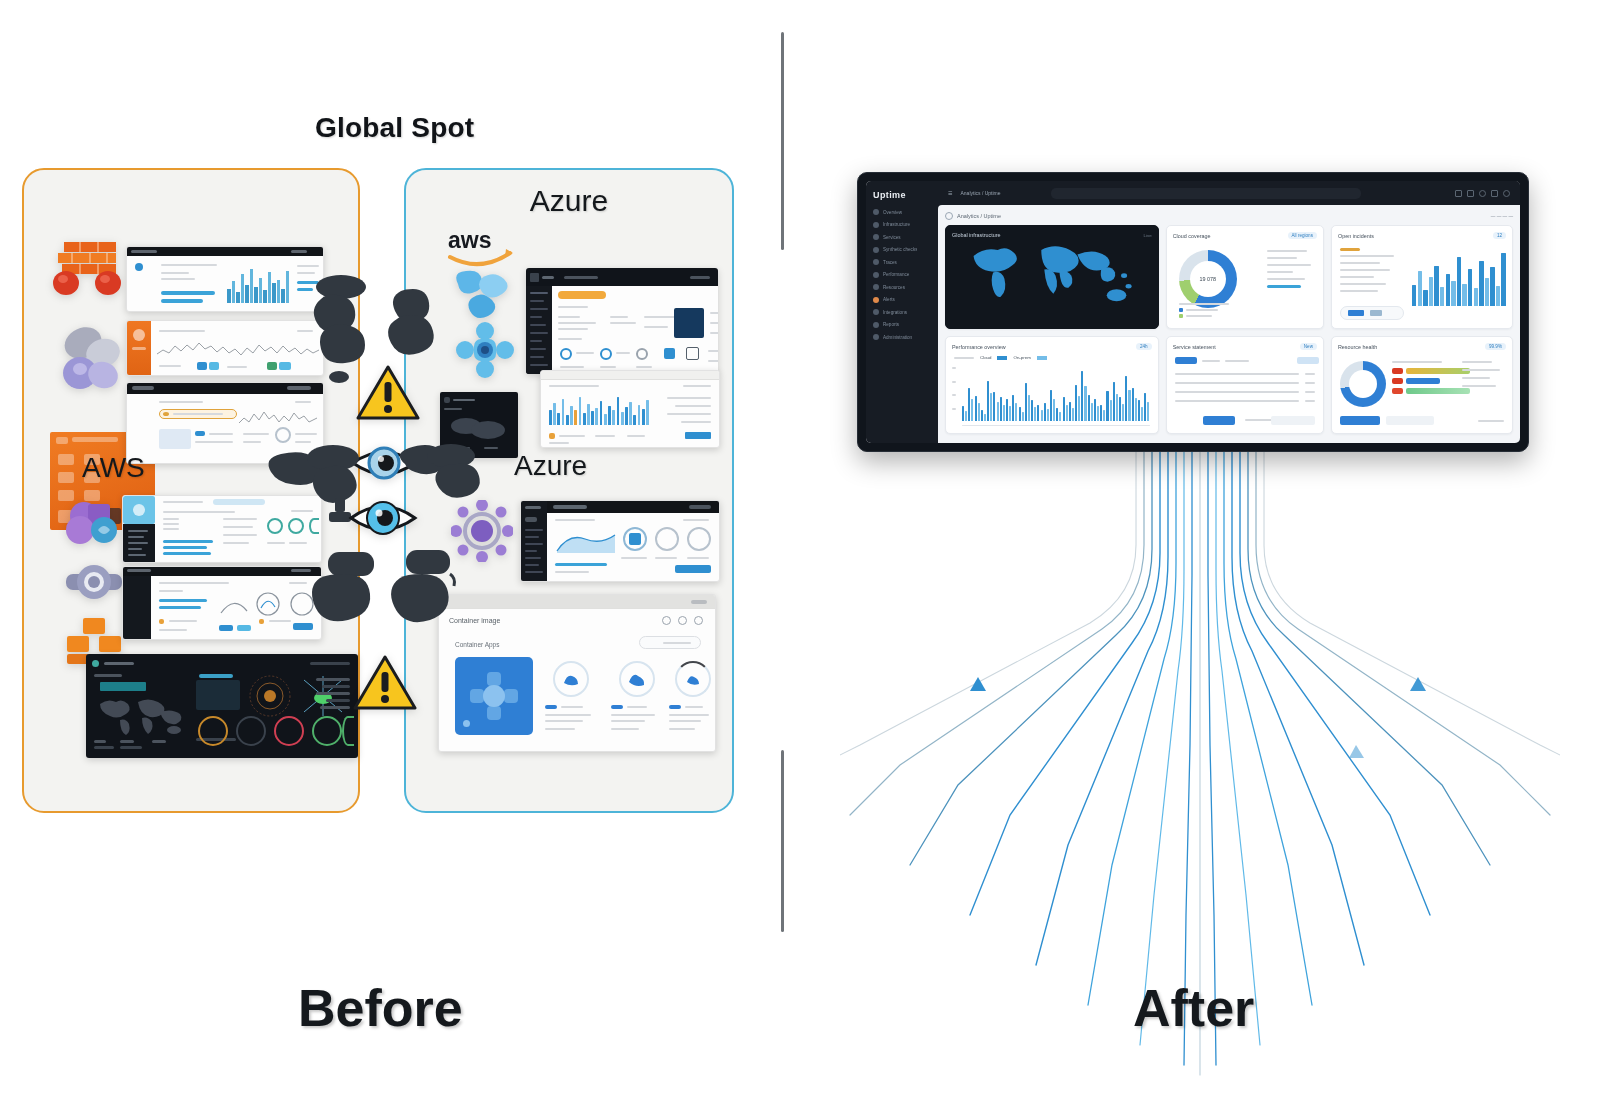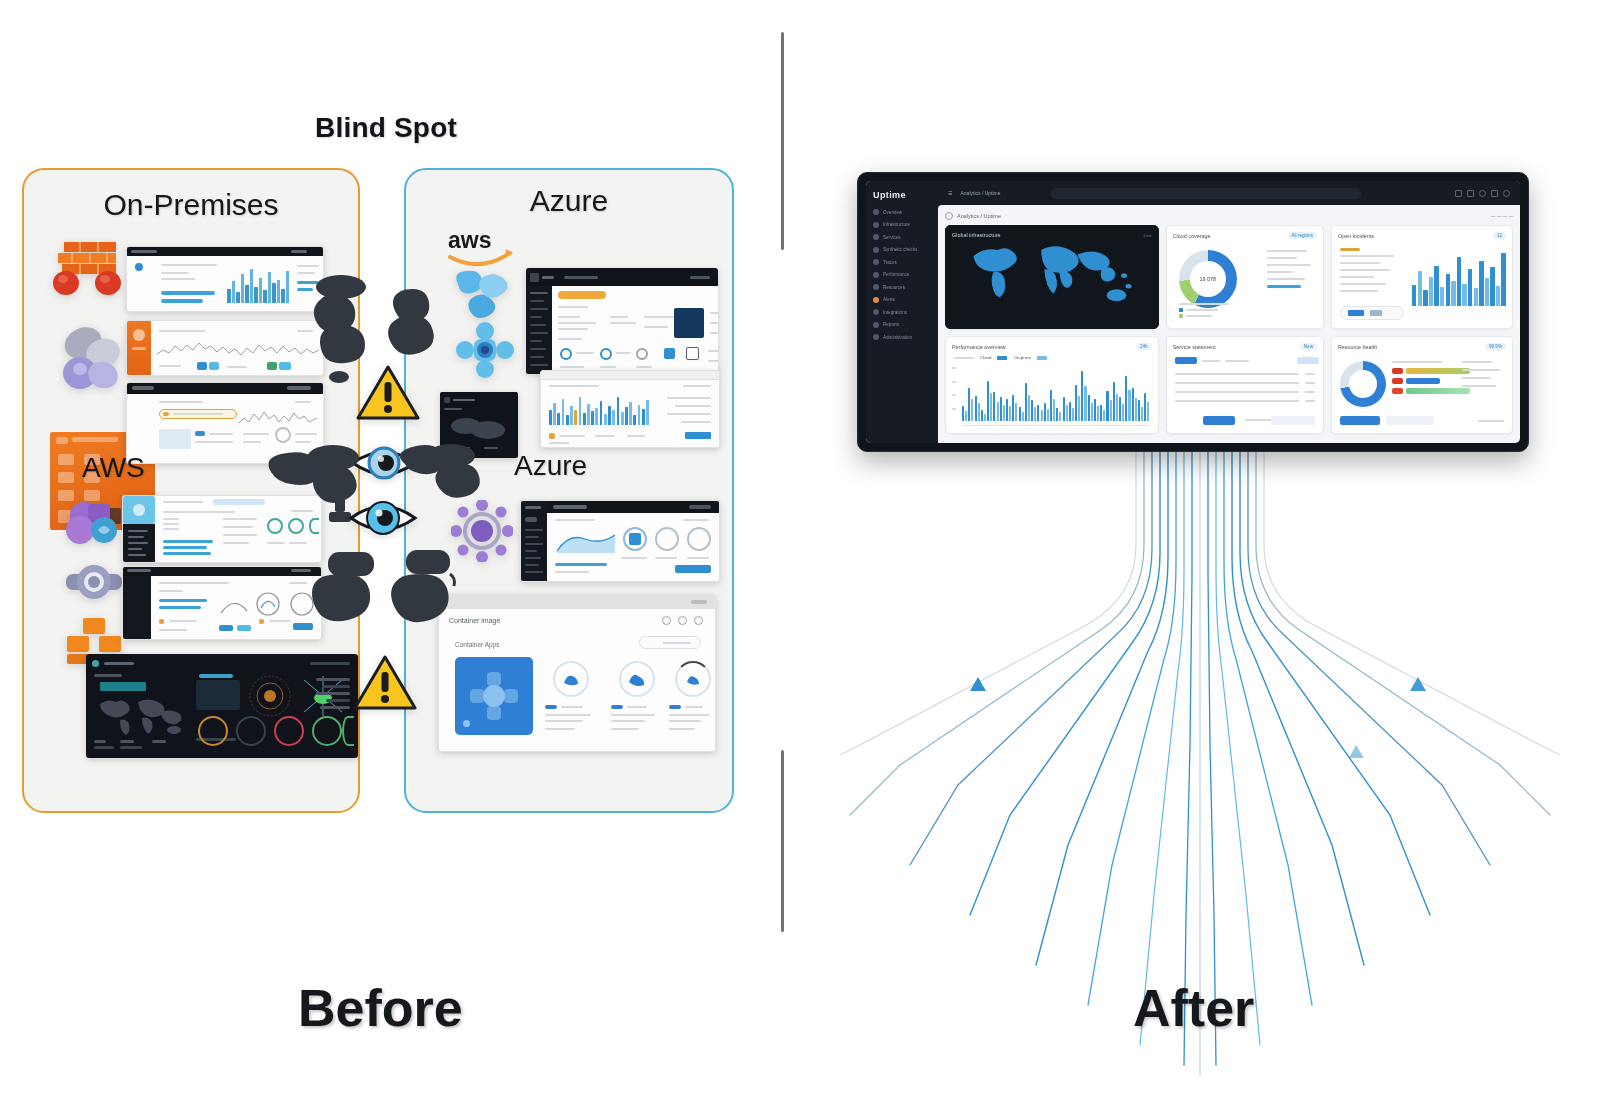--- a/index.html
+++ b/index.html
@@ -122,27 +122,26 @@
   .wires { position:absolute; left:840px; top:445px; width:720px; height:640px; }
 
   
   .softshadow { filter: drop-shadow(0 2px 4px rgba(0,0,0,.14)); }
 </style>
 </head>
 <body>
 
 <div class="stage">
 
-  <div class="abs blindspot-label">Blind Spot</div>
+  <div class="abs blindspot-label">Global Spot</div>
 
   <div class="abs divider top"></div>
   <div class="abs divider bottom"></div>
 
   <div class="abs panel onprem">
-    <div class="panel-title" style="top:18px;">On-Premises</div>
 
     <svg class="svgicon softshadow" style="left:26px; top:68px;" width="78" height="66" viewBox="0 0 78 66">
       <g>
         <rect x="14" y="4" width="52" height="10" fill="#e8631a"></rect>
         <rect x="8" y="15" width="58" height="10" fill="#f07c23"></rect>
         <rect x="12" y="26" width="54" height="10" fill="#e8631a"></rect>
         <g stroke="#ffd9b9" stroke-width="1.2" opacity=".8">
           <line x1="30" y1="4" x2="30" y2="14"></line>
             <line x1="48" y1="4" x2="48" y2="14"></line>
           <line x1="22" y1="15" x2="22" y2="25"></line>

